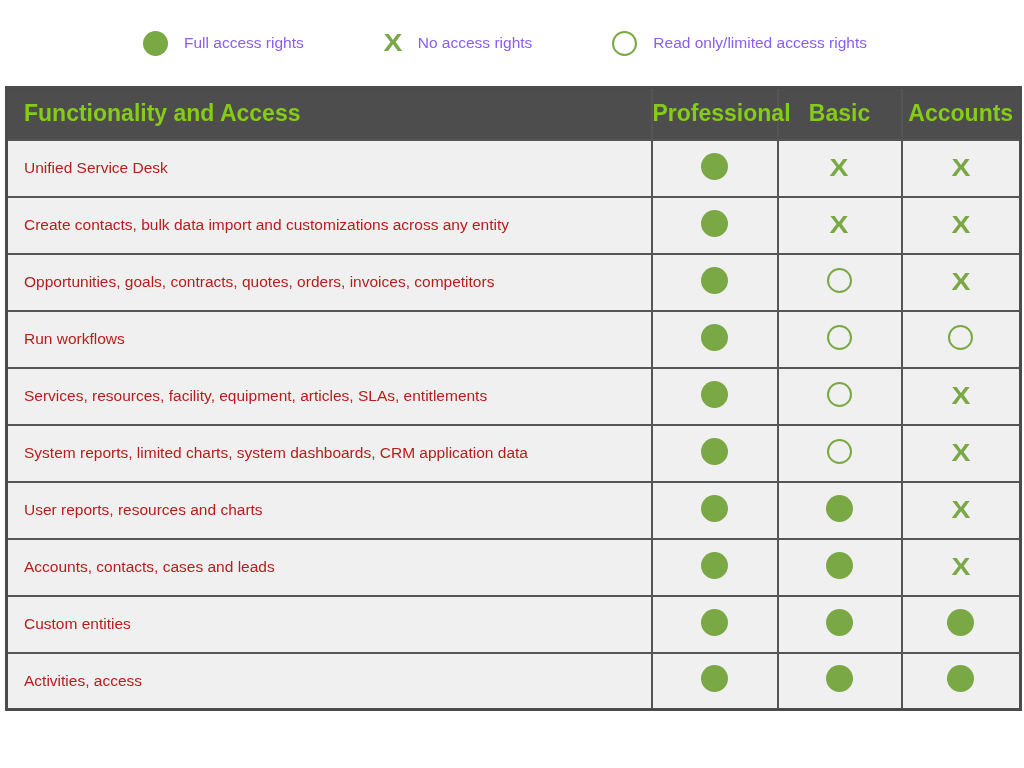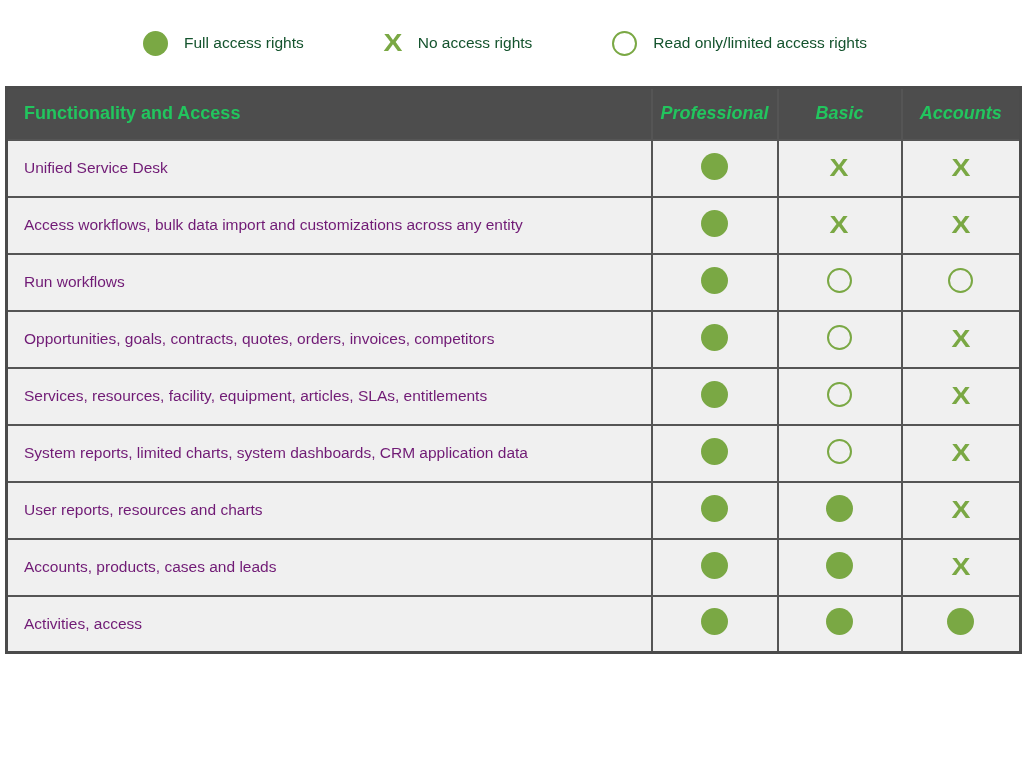--- a/index.html
+++ b/index.html
@@ -16,21 +16,21 @@
     display: flex;
     align-items: center;
     padding-left: 143px;
     gap: 80px;
   }
   .legend-item {
     display: flex;
     align-items: center;
     gap: 16px;
     font-size: 15.5px;
-    color: #14532d;
+    color: #8b5cf6;
   }
 
   
   .sym {
     display: inline-flex;
     align-items: center;
     justify-content: center;
     line-height: 1;
   }
   .sym[data-symbol="full"] {
@@ -63,38 +63,38 @@
   }
   table.access-table th,
   table.access-table td {
     border: 2px solid #555555;
   }
   table.access-table { border: 3px solid #4b4b4b; }
 
   thead tr { height: 52px; }
   thead th {
     background: #4d4d4d;
-    color: #22c55e;
+    color: #84cc16;
     font-weight: bold;
-    font-size: 18px;
+    font-size: 23px;
     border: none;
     vertical-align: middle;
   }
-  thead th:not(:first-child) { border-left: 2px solid #cccccc; text-align: center; font-style: italic; }
+  thead th:not(:first-child) { border-left: 2px solid #cccccc; text-align: center; }
   thead th:first-child { text-align: left; padding-left: 16px; }
 
   tbody tr { height: 57px; }
   tbody td {
     background: #f0f0f0;
     vertical-align: middle;
   }
   tbody td.label-cell {
     padding-left: 16px;
     font-size: 15.5px;
-    color: #701a75;
+    color: #b91c1c;
   }
   tbody td.sym-cell { text-align: center; }
 </style>
 </head>
 <body>
 
 <div class="legend">
   <div class="legend-item">
     <span class="sym" data-symbol="full"></span>
     <span>Full access rights</span>
@@ -125,60 +125,66 @@
     </tr>
   </thead>
   <tbody>
     <tr>
       <td class="label-cell">Unified Service Desk</td>
       <td class="sym-cell"><span class="sym" data-symbol="full"></span></td>
       <td class="sym-cell"><span class="sym" data-symbol="none"></span></td>
       <td class="sym-cell"><span class="sym" data-symbol="none"></span></td>
     </tr>
     <tr>
-      <td class="label-cell">Access workflows, bulk data import and customizations across any entity</td>
+      <td class="label-cell">Create contacts, bulk data import and customizations across any entity</td>
       <td class="sym-cell"><span class="sym" data-symbol="full"></span></td>
       <td class="sym-cell"><span class="sym" data-symbol="none"></span></td>
+      <td class="sym-cell"><span class="sym" data-symbol="none"></span></td>
+    </tr>
+    <tr>
+      <td class="label-cell">Opportunities, goals, contracts, quotes, orders, invoices, competitors</td>
+      <td class="sym-cell"><span class="sym" data-symbol="full"></span></td>
+      <td class="sym-cell"><span class="sym" data-symbol="limited"></span></td>
       <td class="sym-cell"><span class="sym" data-symbol="none"></span></td>
     </tr>
     <tr>
       <td class="label-cell">Run workflows</td>
       <td class="sym-cell"><span class="sym" data-symbol="full"></span></td>
       <td class="sym-cell"><span class="sym" data-symbol="limited"></span></td>
       <td class="sym-cell"><span class="sym" data-symbol="limited"></span></td>
-    </tr>
-    <tr>
-      <td class="label-cell">Opportunities, goals, contracts, quotes, orders, invoices, competitors</td>
-      <td class="sym-cell"><span class="sym" data-symbol="full"></span></td>
-      <td class="sym-cell"><span class="sym" data-symbol="limited"></span></td>
-      <td class="sym-cell"><span class="sym" data-symbol="none"></span></td>
     </tr>
     <tr>
       <td class="label-cell">Services, resources, facility, equipment, articles, SLAs, entitlements</td>
       <td class="sym-cell"><span class="sym" data-symbol="full"></span></td>
       <td class="sym-cell"><span class="sym" data-symbol="limited"></span></td>
       <td class="sym-cell"><span class="sym" data-symbol="none"></span></td>
     </tr>
     <tr>
       <td class="label-cell">System reports, limited charts, system dashboards, CRM application data</td>
       <td class="sym-cell"><span class="sym" data-symbol="full"></span></td>
       <td class="sym-cell"><span class="sym" data-symbol="limited"></span></td>
       <td class="sym-cell"><span class="sym" data-symbol="none"></span></td>
     </tr>
     <tr>
       <td class="label-cell">User reports, resources and charts</td>
       <td class="sym-cell"><span class="sym" data-symbol="full"></span></td>
       <td class="sym-cell"><span class="sym" data-symbol="full"></span></td>
       <td class="sym-cell"><span class="sym" data-symbol="none"></span></td>
     </tr>
     <tr>
-      <td class="label-cell">Accounts, products, cases and leads</td>
+      <td class="label-cell">Accounts, contacts, cases and leads</td>
       <td class="sym-cell"><span class="sym" data-symbol="full"></span></td>
       <td class="sym-cell"><span class="sym" data-symbol="full"></span></td>
       <td class="sym-cell"><span class="sym" data-symbol="none"></span></td>
+    </tr>
+    <tr>
+      <td class="label-cell">Custom entities</td>
+      <td class="sym-cell"><span class="sym" data-symbol="full"></span></td>
+      <td class="sym-cell"><span class="sym" data-symbol="full"></span></td>
+      <td class="sym-cell"><span class="sym" data-symbol="full"></span></td>
     </tr>
     <tr>
       <td class="label-cell">Activities, access</td>
       <td class="sym-cell"><span class="sym" data-symbol="full"></span></td>
       <td class="sym-cell"><span class="sym" data-symbol="full"></span></td>
       <td class="sym-cell"><span class="sym" data-symbol="full"></span></td>
     </tr>
   </tbody>
 </table>
 

